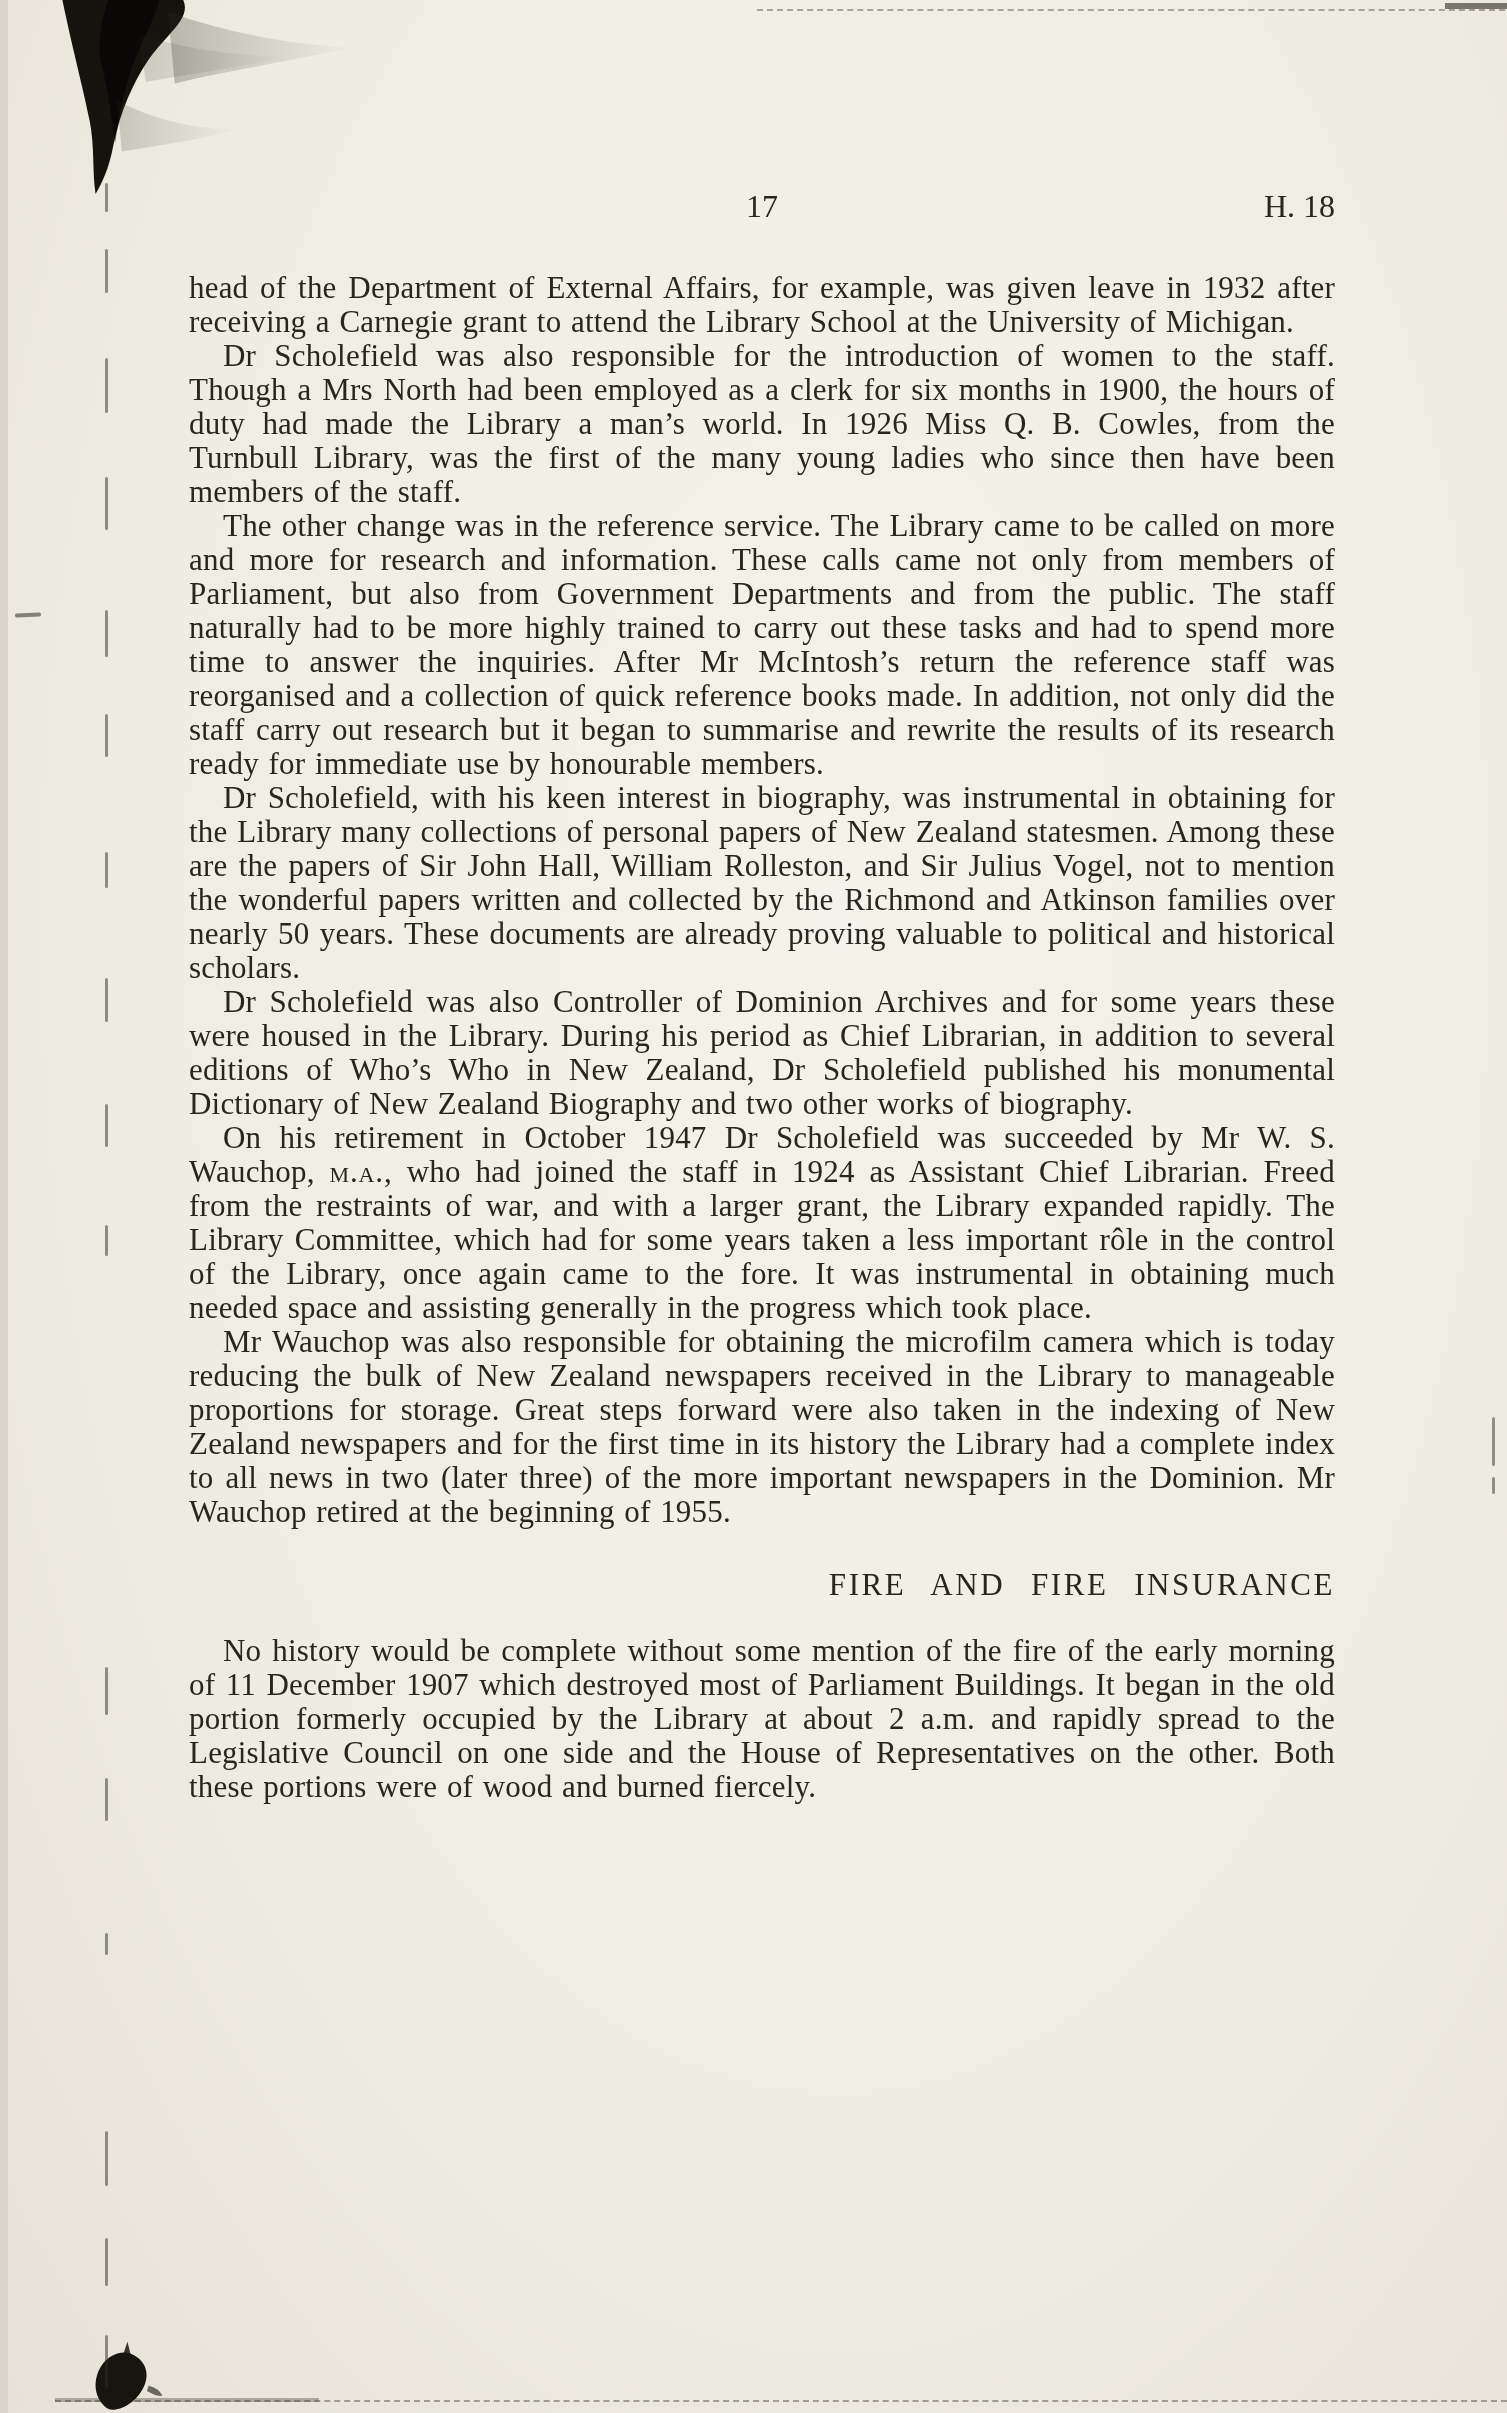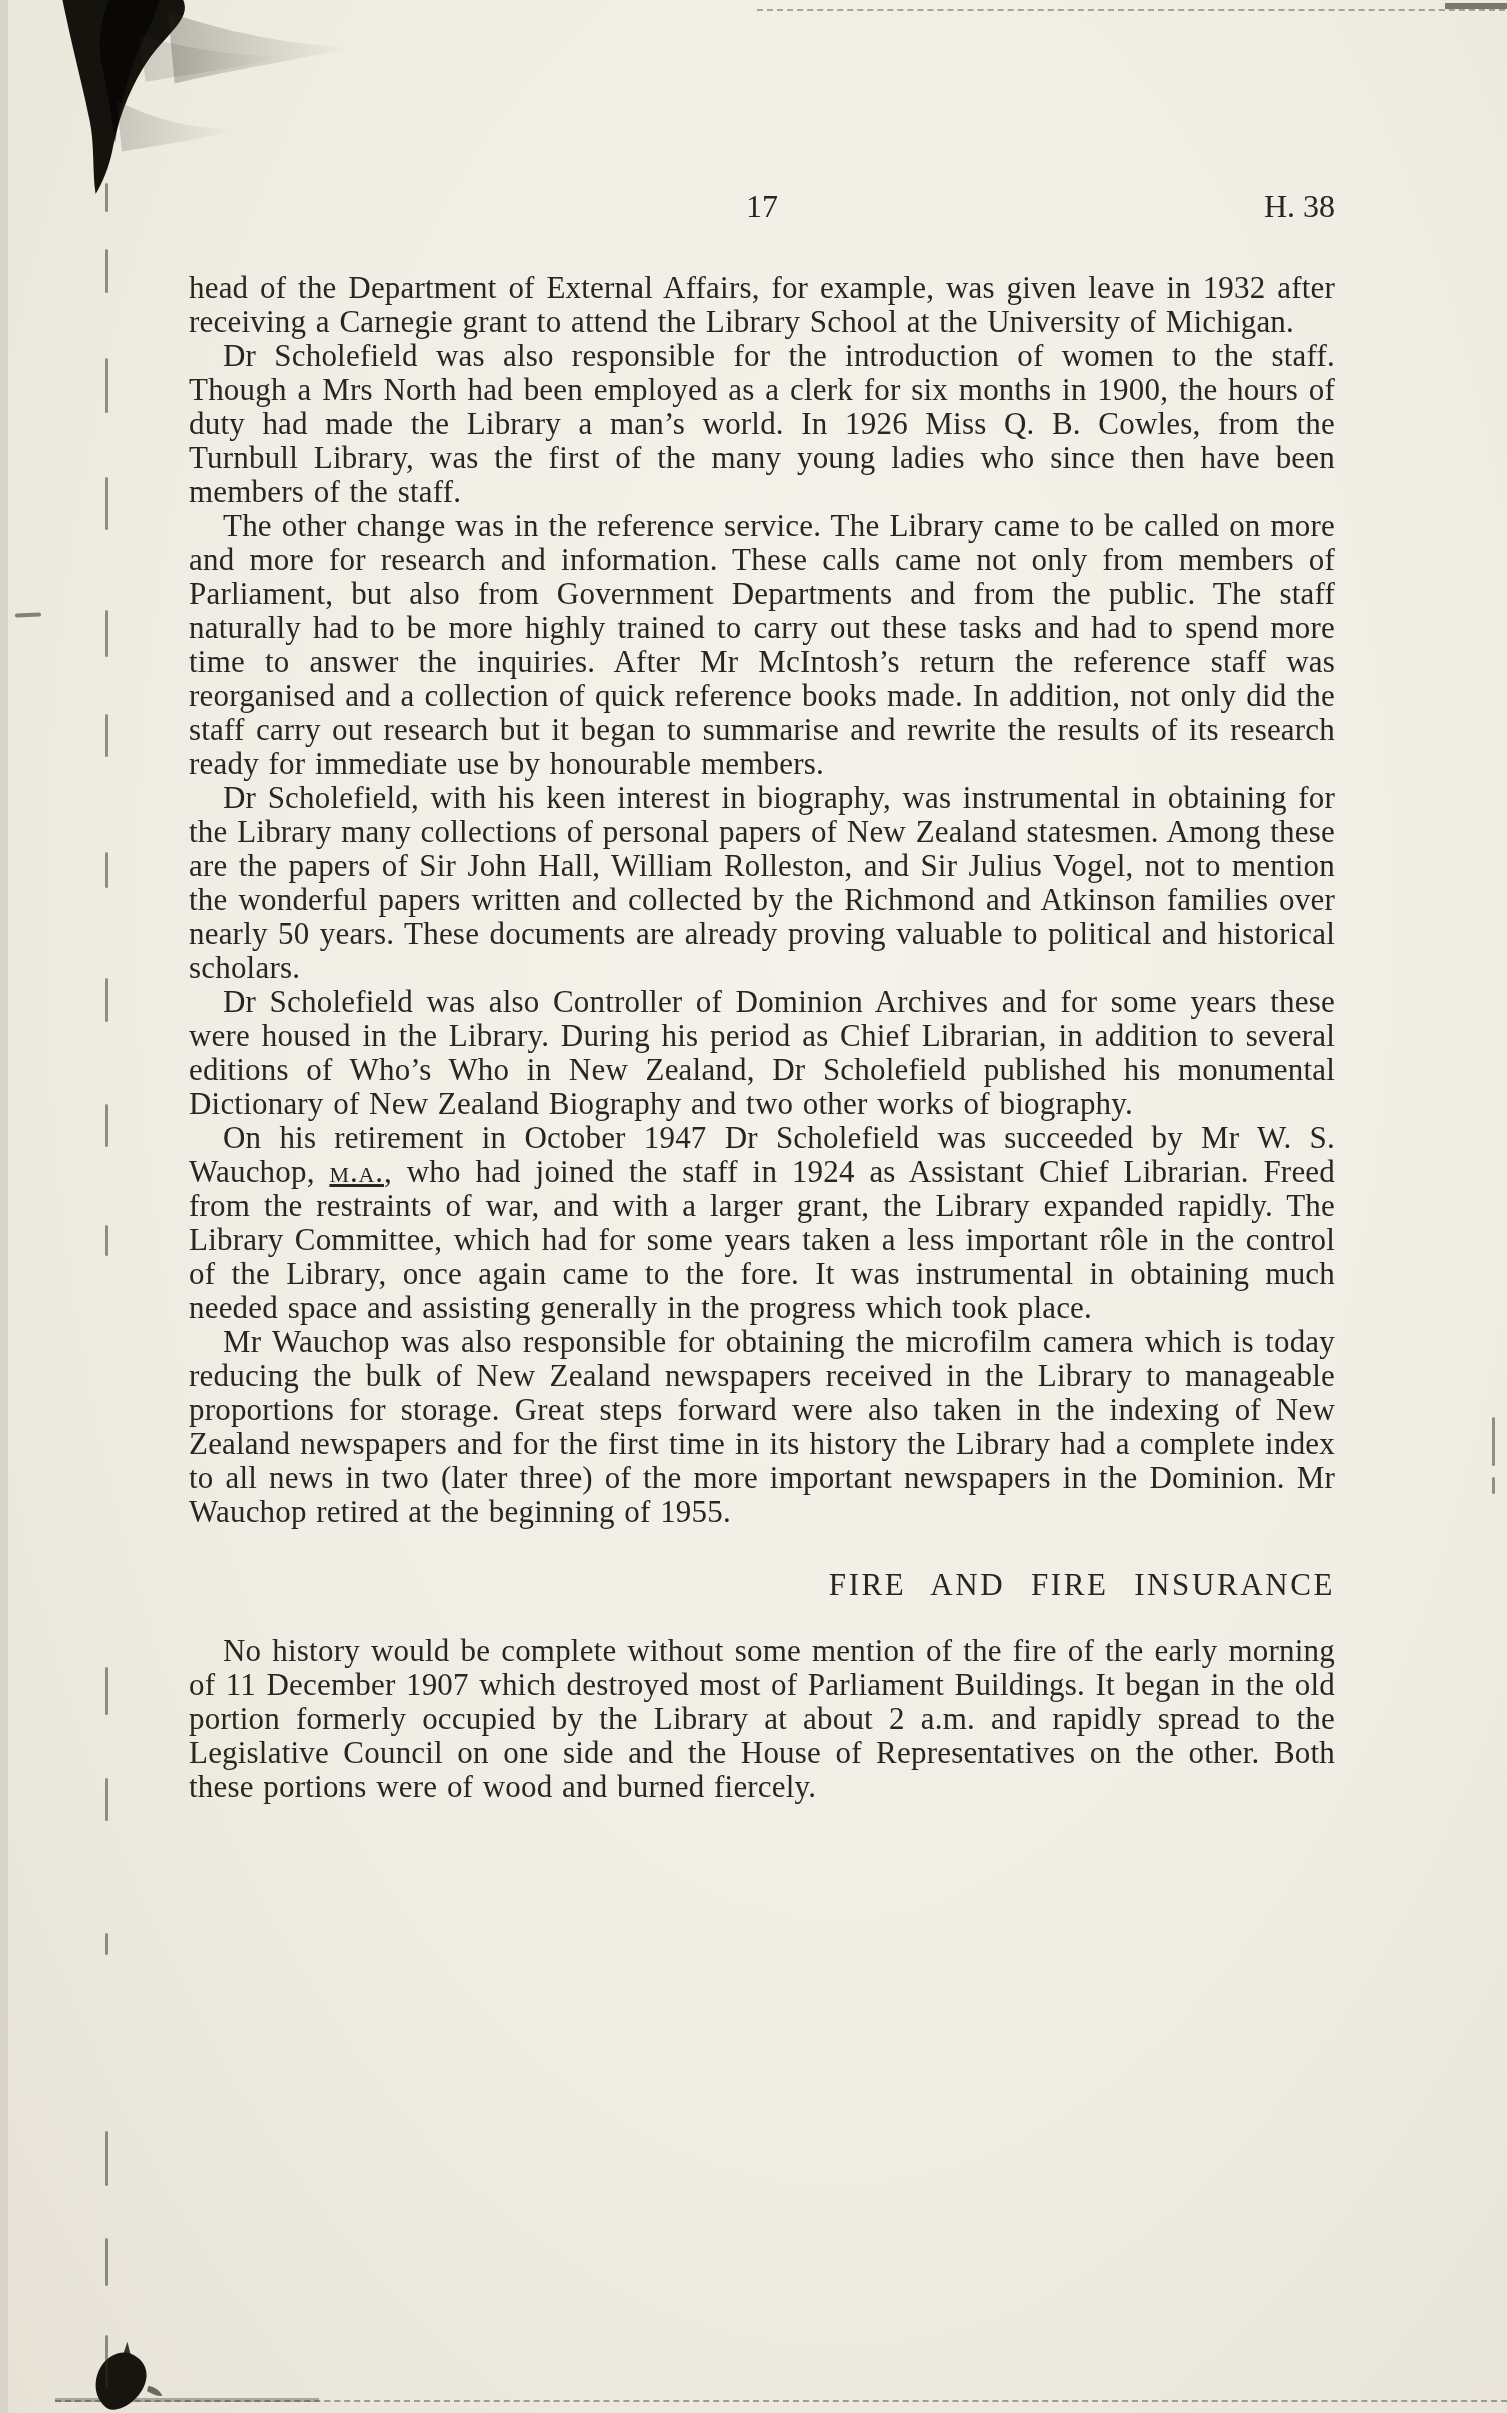--- a/index.html
+++ b/index.html
@@ -55,21 +55,21 @@
   .page-number { position:absolute; left:50%; transform:translateX(-50%); }
   .doc-ref { position:absolute; right:0; }
 
   .para {
     font-size:31px; line-height:34px;
     text-align:justify;
     letter-spacing:0.2px; word-spacing:1.7px;
   }
   .para.indent { text-indent:34px; }
   .italic { }
-  .smallcaps { font-variant:small-caps; letter-spacing:0.9px;text-decoration:underline; }
+  .smallcaps { font-variant:small-caps; letter-spacing:0.9px; }
 
   .section-heading {
     font-size:31px; line-height:37px; font-weight:normal;
     text-align:right;
     letter-spacing:2.6px; word-spacing:15.3px;
     margin:37px 0 31px 0;
   }
 </style>
 </head>
 <body>
@@ -126,21 +126,21 @@
   </div>
 
   <div class="right-marks">
     <i style="top:1417px;height:49px"></i>
     <i style="top:1477px;height:17px"></i>
   </div>
 
   <div class="content">
     <header class="page-header">
       <span class="page-number">17</span>
-      <span class="doc-ref">H. 38</span>
+      <span class="doc-ref">H. 18</span>
     </header>
     <main class="text-blocks">
         <p class="para"><span>head of the Department of External Affairs, for example, was given leave in 1932 after receiving a Carnegie grant to attend the Library School at the University of Michigan.</span></p>
         <p class="para indent"><span>Dr Scholefield was also responsible for the introduction of women to the staff. Though a Mrs North had been employed as a clerk for six months in 1900, the hours of duty had made the Library a man’s world. In 1926 Miss Q. B. Cowles, from the Turnbull Library, was the first of the many young ladies who since then have been members of the staff.</span></p>
         <p class="para indent"><span>The other change was in the reference service. The Library came to be called on more and more for research and information. These calls came not only from members of Parliament, but also from Government Departments and from the public. The staff naturally had to be more highly trained to carry out these tasks and had to spend more time to answer the inquiries. After Mr McIntosh’s return the reference staff was reorganised and a collection of quick reference books made. In addition, not only did the staff carry out research but it began to summarise and rewrite the results of its research ready for immediate use by honourable members.</span></p>
         <p class="para indent"><span>Dr Scholefield, with his keen interest in biography, was instrumental in obtaining for the Library many collections of personal papers of New Zealand statesmen. Among these are the papers of Sir John Hall, William Rolleston, and Sir Julius Vogel, not to mention the wonderful papers written and collected by the Richmond and Atkinson families over nearly 50 years. These documents are already proving valuable to political and historical scholars.</span></p>
         <p class="para indent"><span>Dr Scholefield was also Controller of Dominion Archives and for some years these were housed in the Library. During his period as Chief Librarian, in addition to several editions of </span><span class="italic">Who’s Who in New Zealand</span><span>, Dr Scholefield published his monumental </span><span class="italic">Dictionary of New Zealand Biography</span><span> and two other works of biography.</span></p>
         <p class="para indent"><span>On his retirement in October 1947 Dr Scholefield was succeeded by Mr W. S. Wauchop, </span><span class="smallcaps">m.a.</span><span>, who had joined the staff in 1924 as Assistant Chief Librarian. Freed from the restraints of war, and with a larger grant, the Library expanded rapidly. The Library Committee, which had for some years taken a less important rôle in the control of the Library, once again came to the fore. It was instrumental in obtaining much needed space and assisting generally in the progress which took place.</span></p>
         <p class="para indent"><span>Mr Wauchop was also responsible for obtaining the microfilm camera which is today reducing the bulk of New Zealand newspapers received in the Library to manageable proportions for storage. Great steps forward were also taken in the indexing of New Zealand newspapers and for the first time in its history the Library had a complete index to all news in two (later three) of the more important newspapers in the Dominion. Mr Wauchop retired at the beginning of 1955.</span></p>
         <h2 class="section-heading">FIRE AND FIRE INSURANCE</h2>

